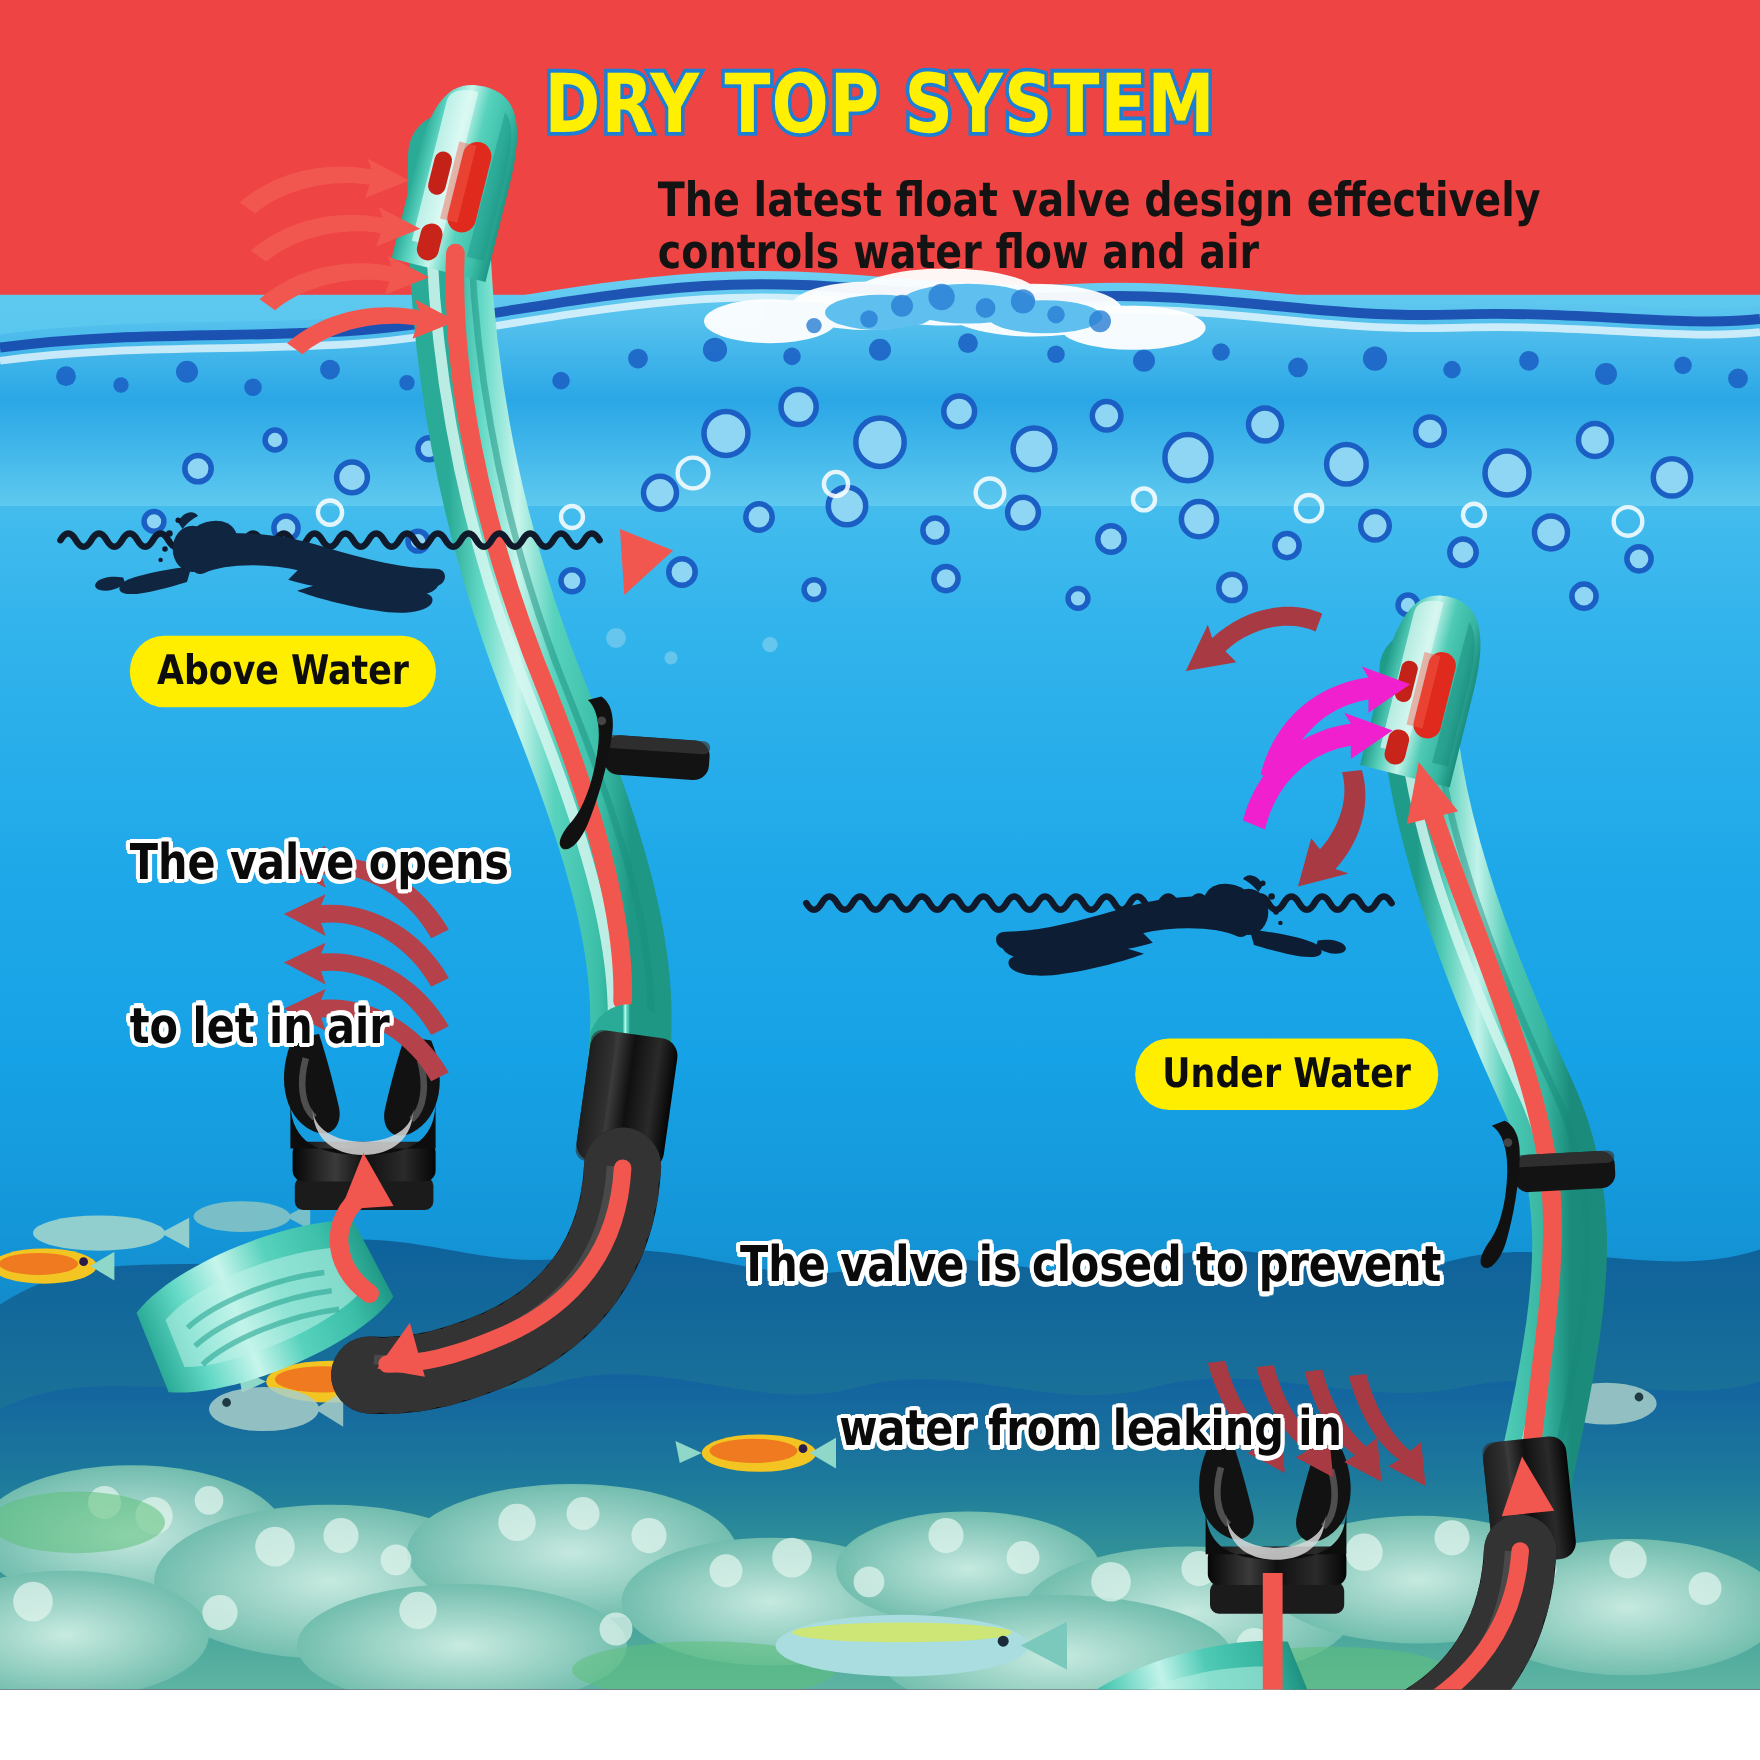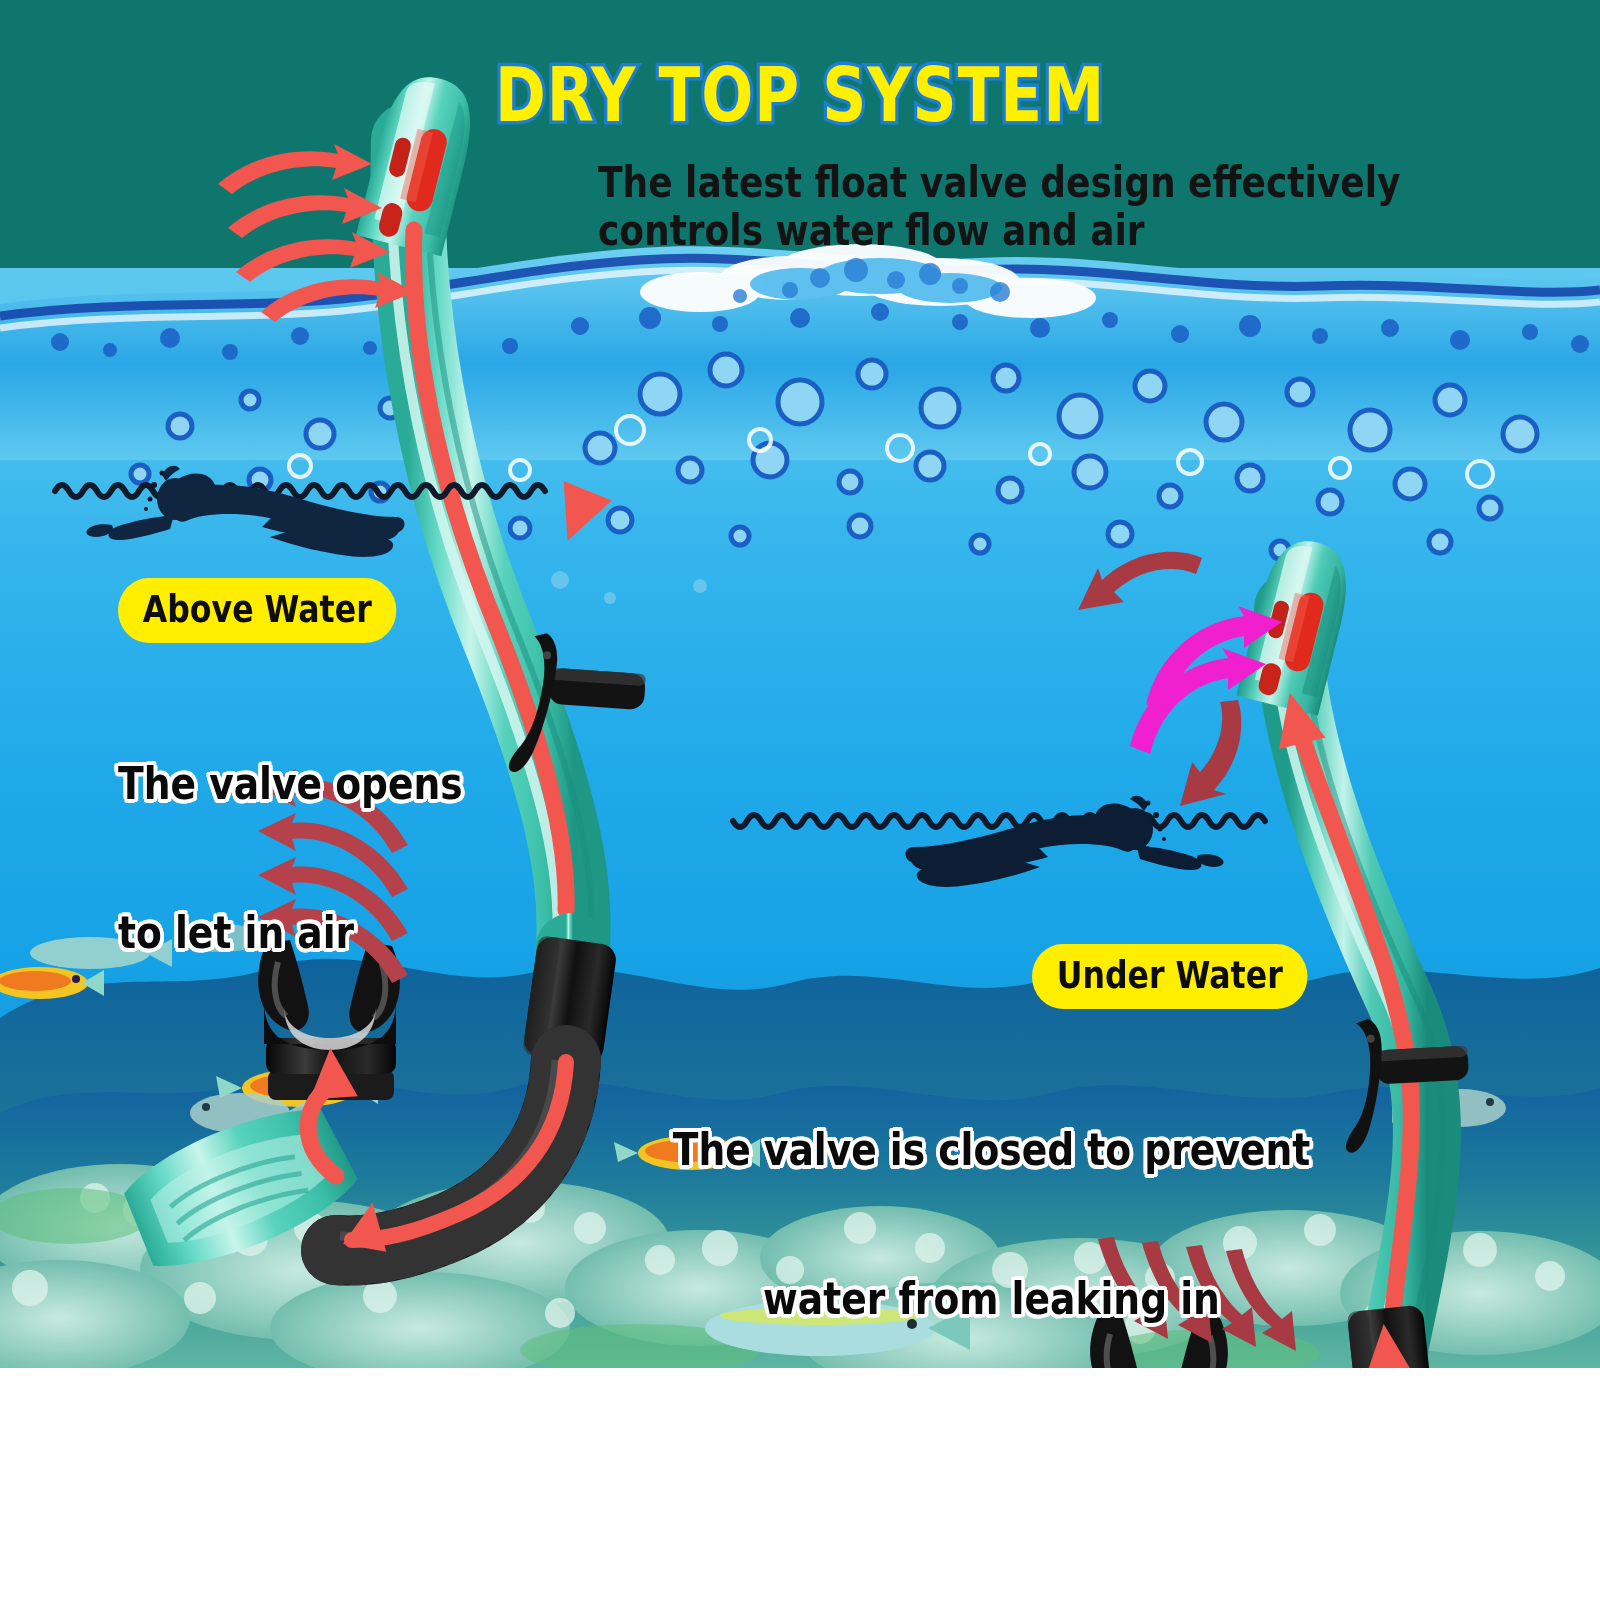--- a/index.html
+++ b/index.html
@@ -1,19 +1,19 @@
 <!DOCTYPE html>
 <html><head>
 <meta charset="utf-8">
 <style>
   html,body{margin:0;padding:0;background:#fff;}
   body{width:1600px;height:1600px;overflow:hidden;
        font-family:"Liberation Sans","DejaVu Sans",sans-serif;}
 
-  #stage{position:relative;width:1600px;height:1368px;overflow:hidden;background:#0f766e;}
+  #stage{position:relative;width:1600px;height:1536px;overflow:hidden;background:#ef4444;}
 
   
   .water{position:absolute;left:0;top:268px;width:1600px;height:1332px;
          background:linear-gradient(180deg,
             #5ec9ef 0%,
             #4fc2ee 9%,
             #33b4ec 22%,
             #20a9e9 38%,
             #16a2e6 52%,
             #1496d8 64%,

